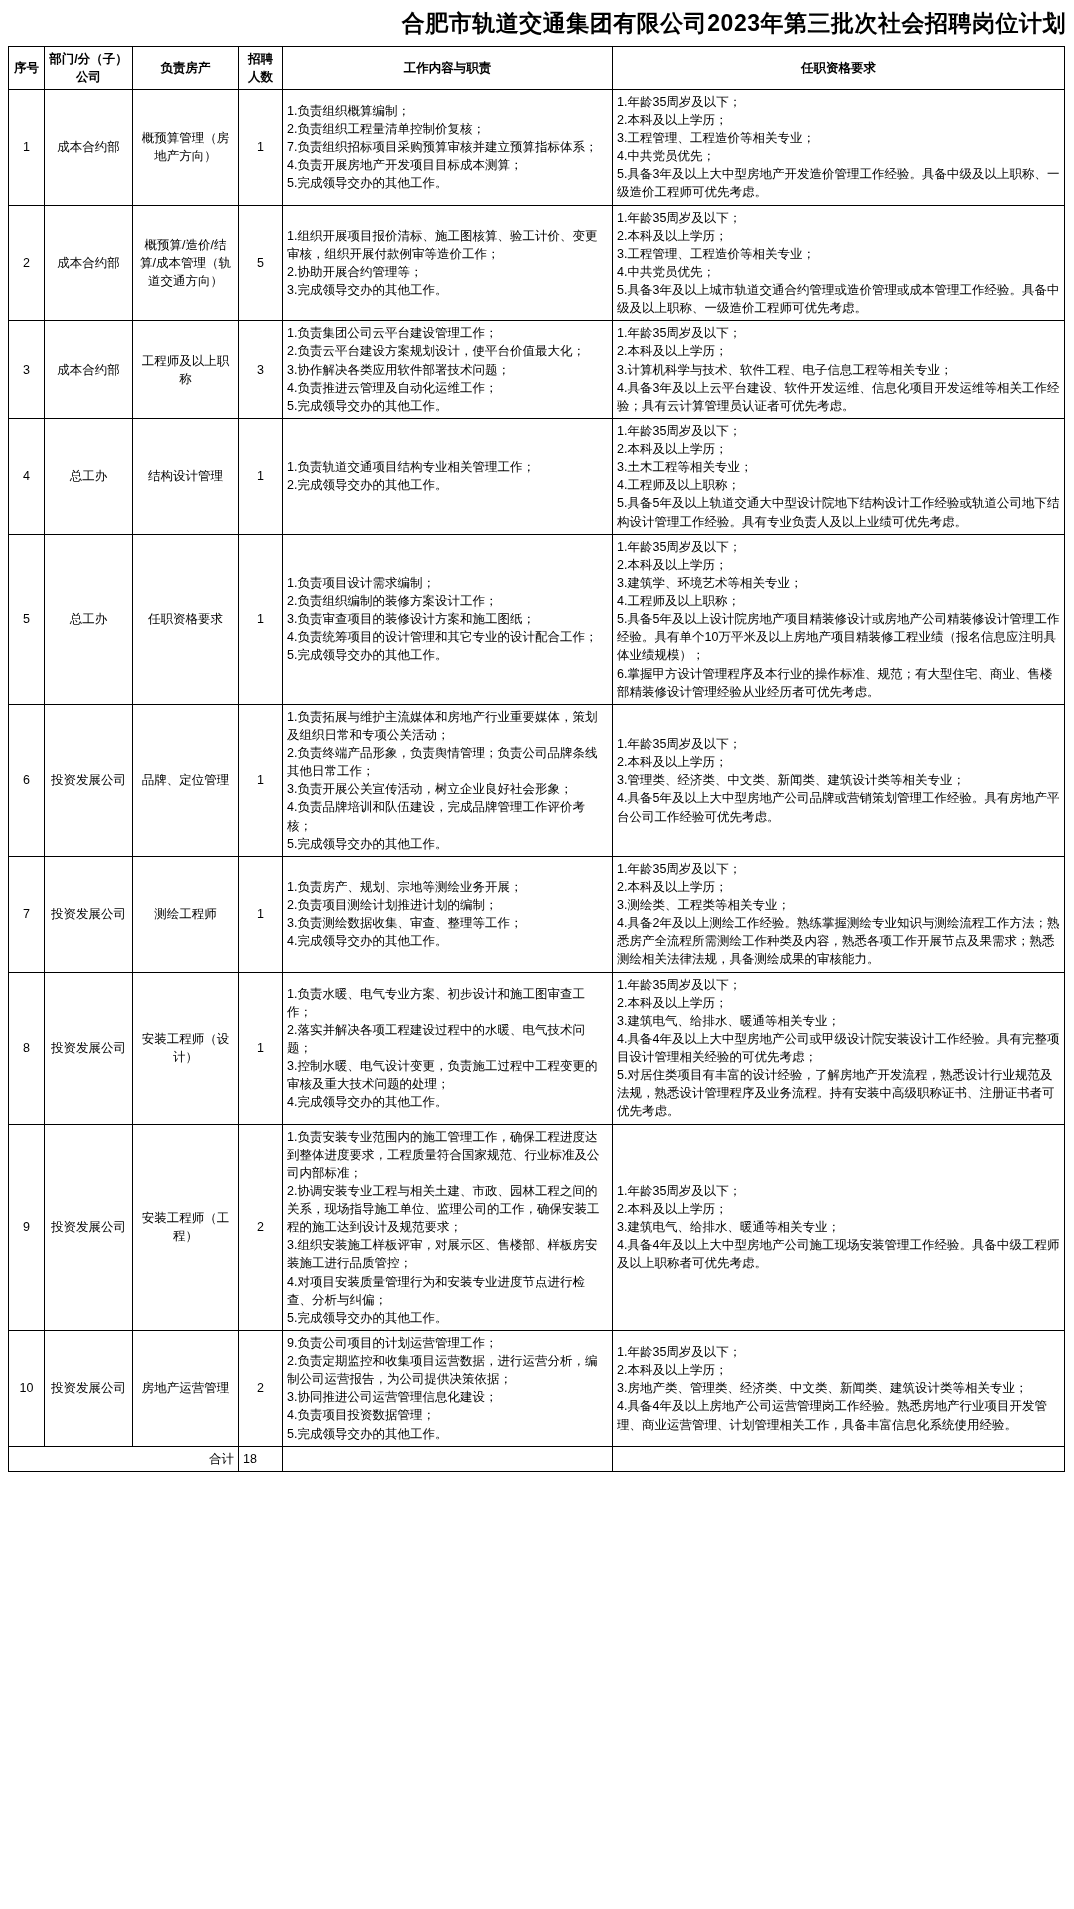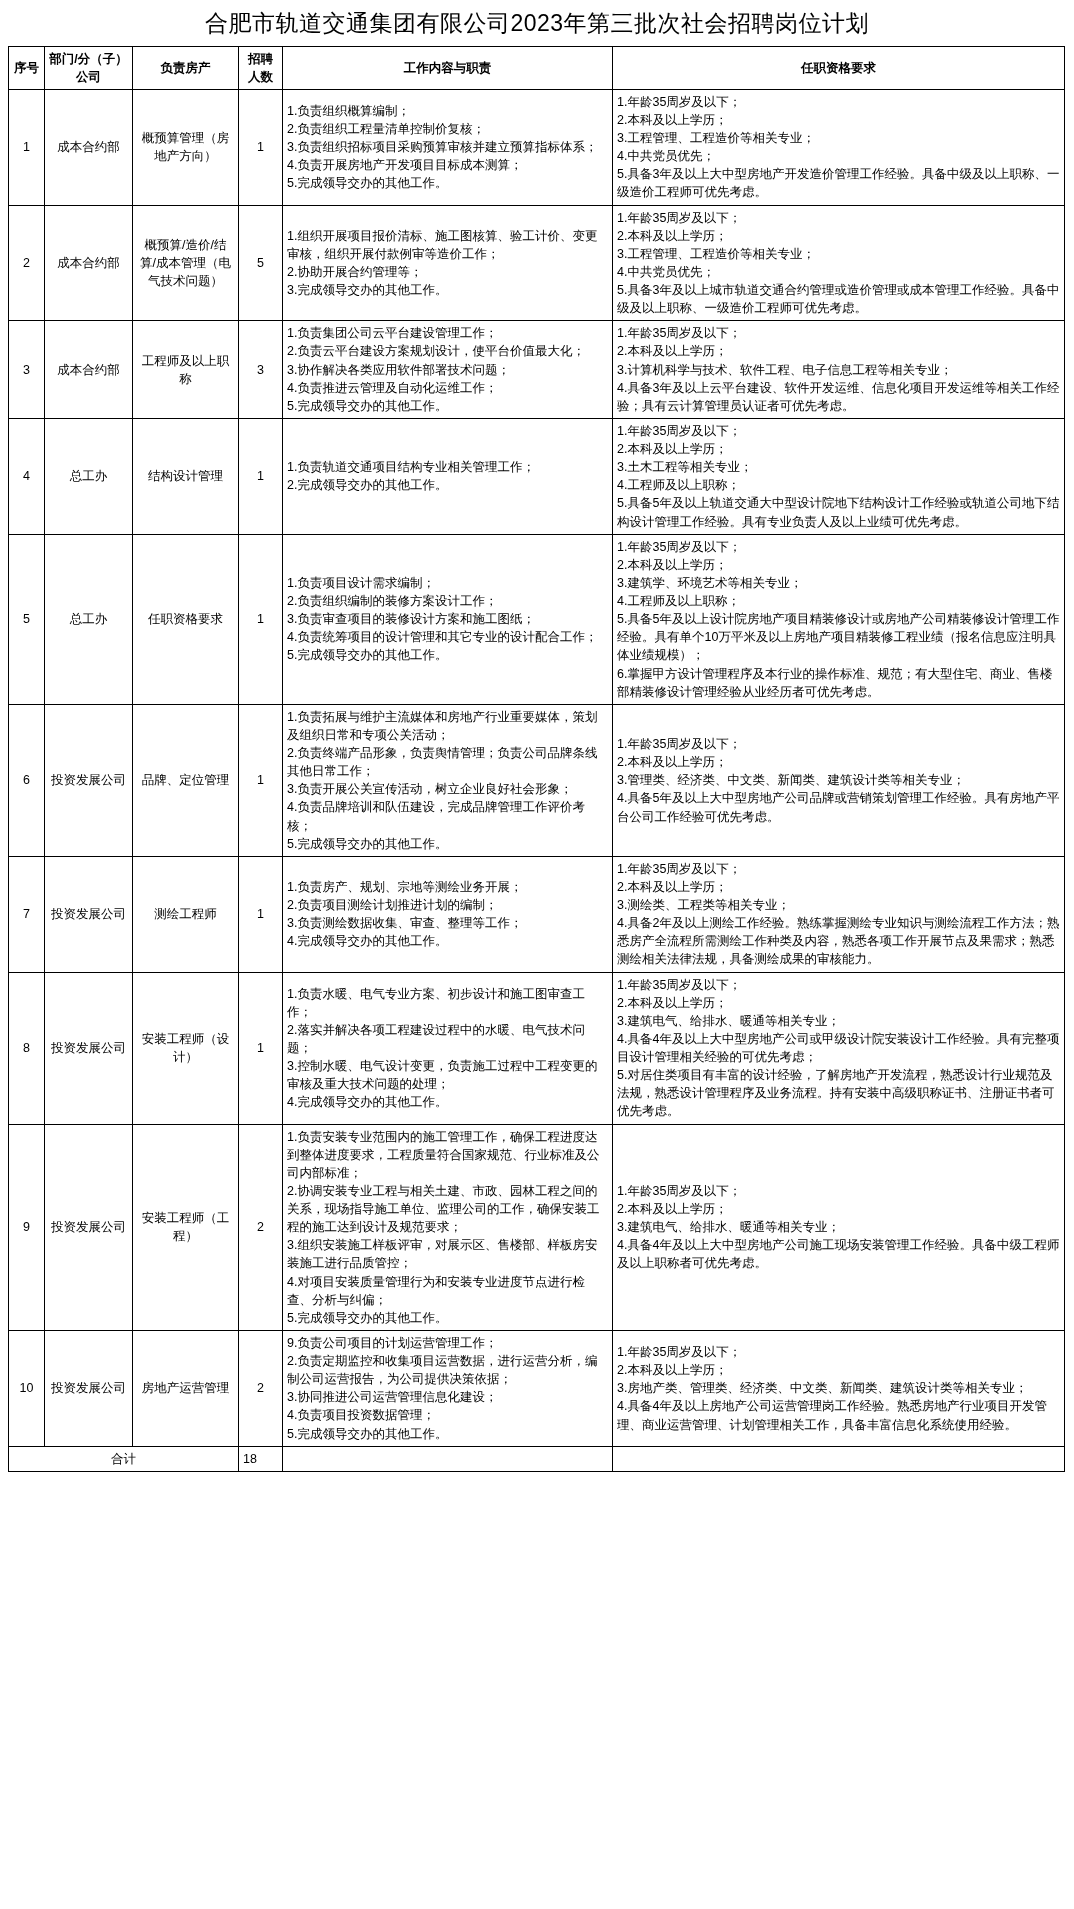--- a/index.html
+++ b/index.html
@@ -11,23 +11,23 @@
     width: 1074px;
     font-family: "Liberation Sans", "DejaVu Sans", sans-serif;
     color: #000000;
   }
   .page {
     width: 1074px;
     box-sizing: border-box;
     padding: 6px 8px 10px 8px;
   }
   .doc-title {
-    text-align: center;
+    text-align: right;
     font-size: 23px;
-    font-weight: normal;
+    font-weight: bold;
     letter-spacing: 0.5px;
     margin: 4px 0 8px 0;
     line-height: 1.2;
   }
   table.plan {
     border-collapse: collapse;
     width: 1004px;
     table-layout: fixed;
     padding-left: 24px;
   }
@@ -63,21 +63,21 @@
     vertical-align: middle;
   }
   .cellbox {
     white-space: pre-line;
   }
   tr.total td {
     text-align: left;
     font-weight: normal;
   }
   tr.total td.total-label {
-    text-align: center;
+    text-align: right;
   }
   tr.total td.total-empty {
     border-left: 1px solid #000;
   }
 </style>
 </head>
 <body>
 
 <div class="page">
 
@@ -105,37 +105,37 @@
     <tbody>
 
       <tr>
         <td class="idx">1</td>
         <td class="dept">成本合约部</td>
         <td class="post">概预算管理（房地产方向）</td>
         <td class="num">1</td>
         <td class="duty">
             <div class="cellbox">1.负责组织概算编制；
 2.负责组织工程量清单控制价复核；
-3.负责组织招标项目采购预算审核并建立预算指标体系；
+7.负责组织招标项目采购预算审核并建立预算指标体系；
 4.负责开展房地产开发项目目标成本测算；
 5.完成领导交办的其他工作。</div>
           </td>
         <td class="req">
             <div class="cellbox">1.年龄35周岁及以下；
 2.本科及以上学历；
 3.工程管理、工程造价等相关专业；
 4.中共党员优先；
 5.具备3年及以上大中型房地产开发造价管理工作经验。具备中级及以上职称、一级造价工程师可优先考虑。</div>
           </td>
       </tr>
 
       <tr>
         <td class="idx">2</td>
         <td class="dept">成本合约部</td>
-        <td class="post">概预算/造价/结算/成本管理（电气技术问题）</td>
+        <td class="post">概预算/造价/结算/成本管理（轨道交通方向）</td>
         <td class="num">5</td>
         <td class="duty">
             <div class="cellbox">1.组织开展项目报价清标、施工图核算、验工计价、变更审核，组织开展付款例审等造价工作；
 2.协助开展合约管理等；
 3.完成领导交办的其他工作。</div>
           </td>
         <td class="req">
             <div class="cellbox">1.年龄35周岁及以下；
 2.本科及以上学历；
 3.工程管理、工程造价等相关专业；

